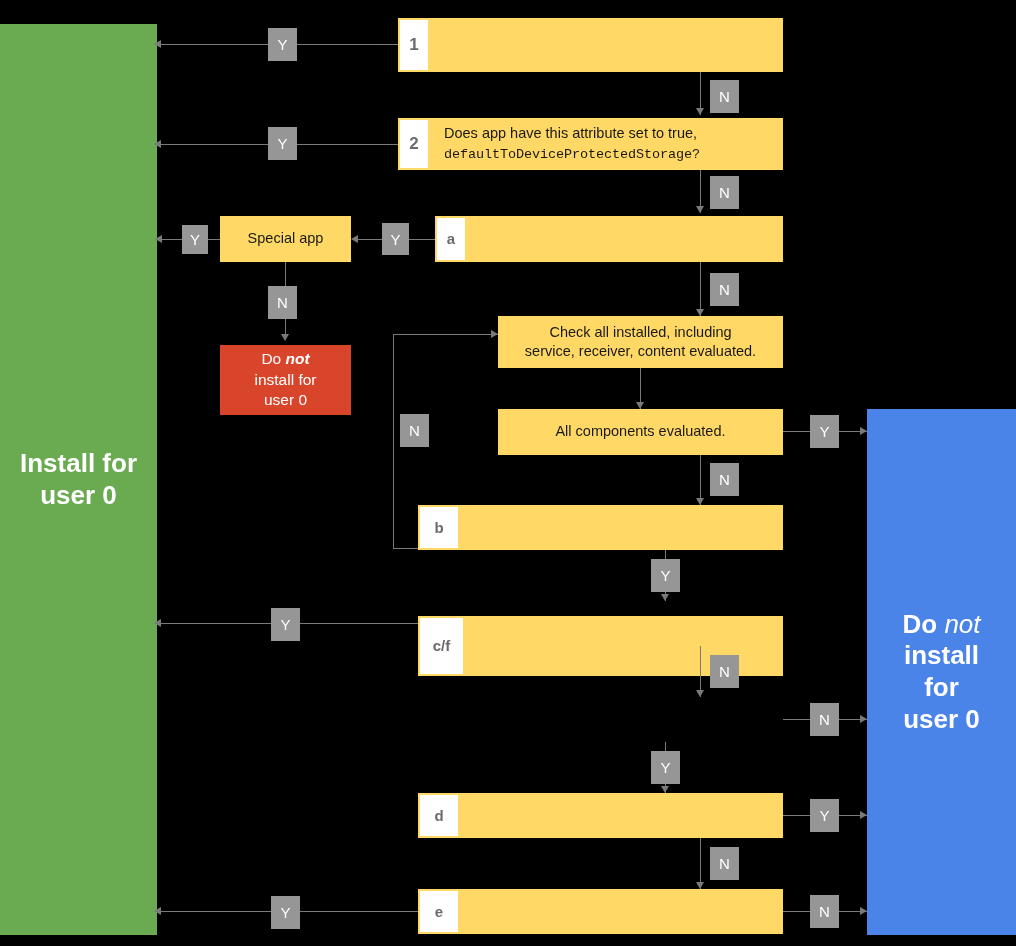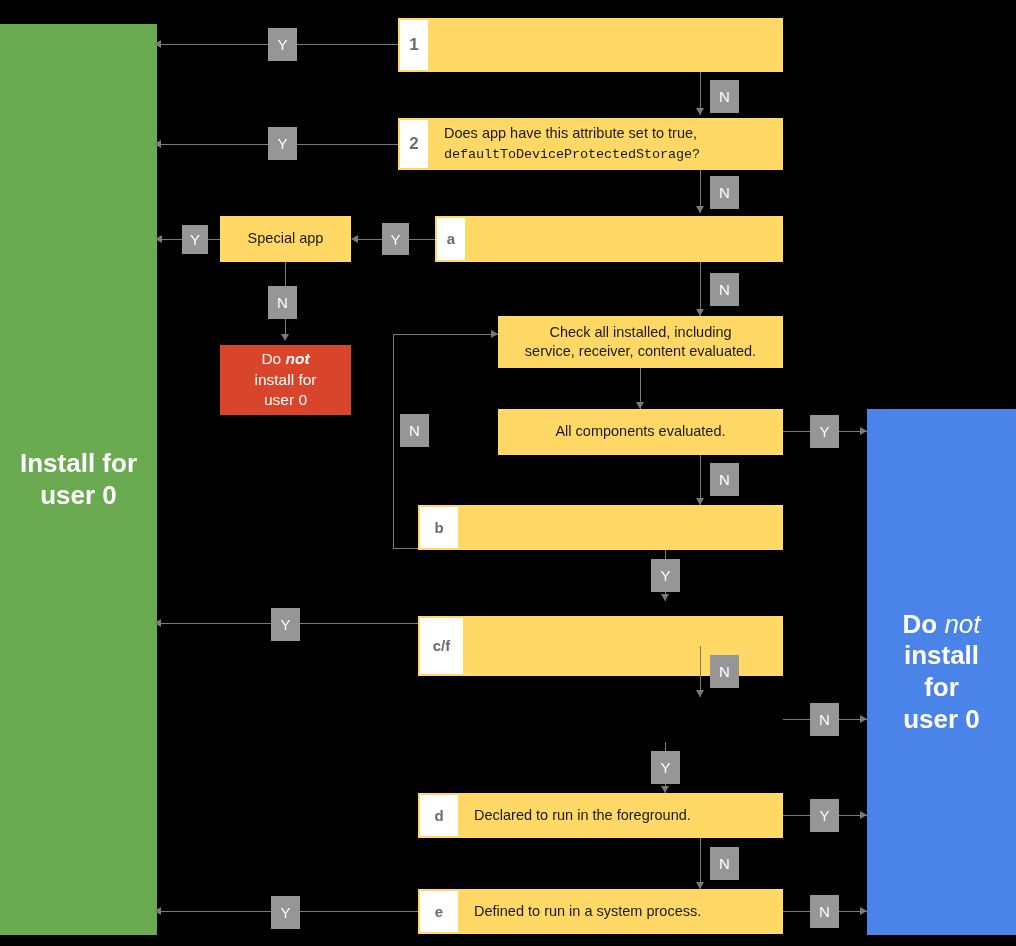--- a/index.html
+++ b/index.html
@@ -236,32 +236,30 @@
 
   <div class="hline" style="left:783px; top:719px; width:84px;"></div>
   <div class="arrow right" style="left:860px; top:715px;"></div>
   <div class="elabel" style="left:810px; top:703px; width:29px; height:33px;">N</div>
   <div class="vline" style="left:665px; top:742px; height:51px;"></div>
   <div class="arrow down" style="left:661px; top:786px;"></div>
   <div class="elabel" style="left:651px; top:751px; width:29px; height:33px;">Y</div>
 
   <div class="box left" style="left:418px; top:793px; width:365px; height:45px;">
     <div class="idchip" style="width:38px;">d</div>
-    <div class="txt">Declared to run in the foreground.</div>
   </div>
   <div class="hline" style="left:783px; top:815px; width:84px;"></div>
   <div class="arrow right" style="left:860px; top:811px;"></div>
   <div class="elabel" style="left:810px; top:799px; width:29px; height:33px;">Y</div>
   <div class="vline" style="left:700px; top:838px; height:51px;"></div>
   <div class="arrow down" style="left:696px; top:882px;"></div>
   <div class="elabel" style="left:710px; top:847px; width:29px; height:33px;">N</div>
 
   <div class="box left" style="left:418px; top:889px; width:365px; height:45px;">
     <div class="idchip" style="width:38px;">e</div>
-    <div class="txt">Defined to run in a system process.</div>
   </div>
   <div class="hline" style="left:161px; top:911px; width:257px;"></div>
   <div class="arrow left" style="left:154px; top:907px;"></div>
   <div class="elabel" style="left:271px; top:896px; width:29px; height:33px;">Y</div>
   <div class="hline" style="left:783px; top:911px; width:84px;"></div>
   <div class="arrow right" style="left:860px; top:907px;"></div>
   <div class="elabel" style="left:810px; top:895px; width:29px; height:33px;">N</div>
 
 </div>
 

